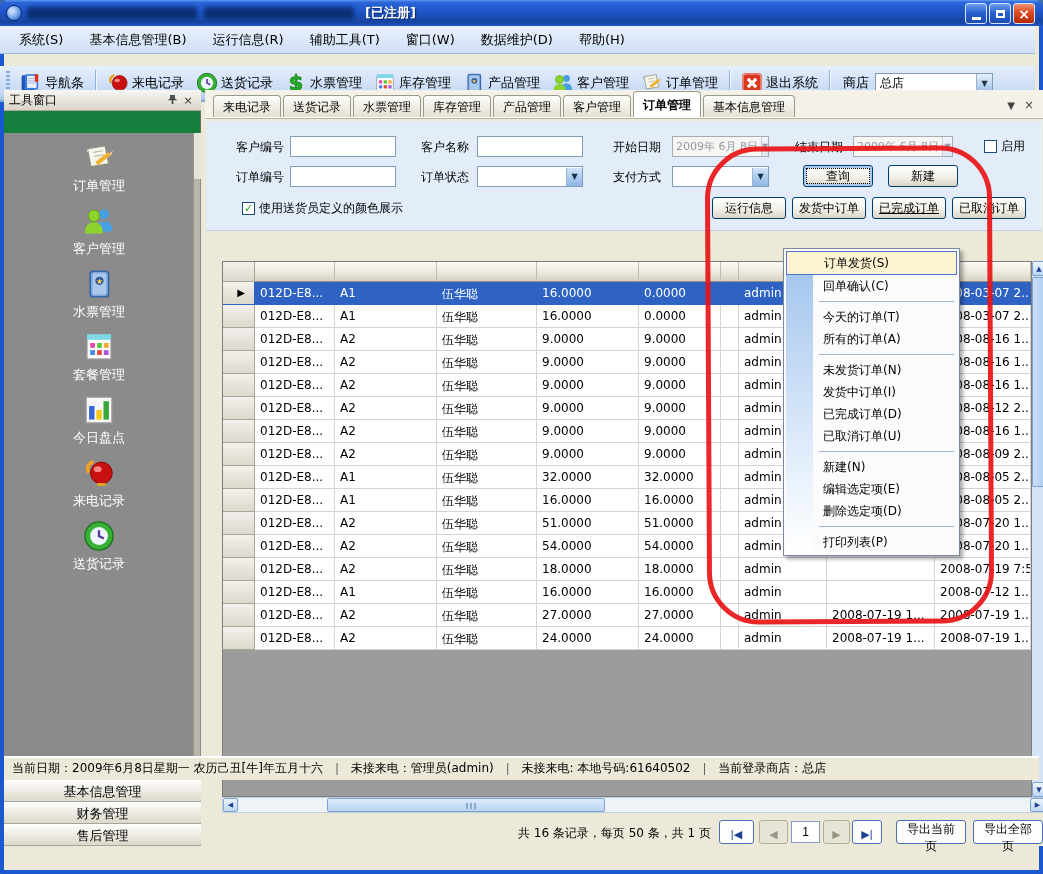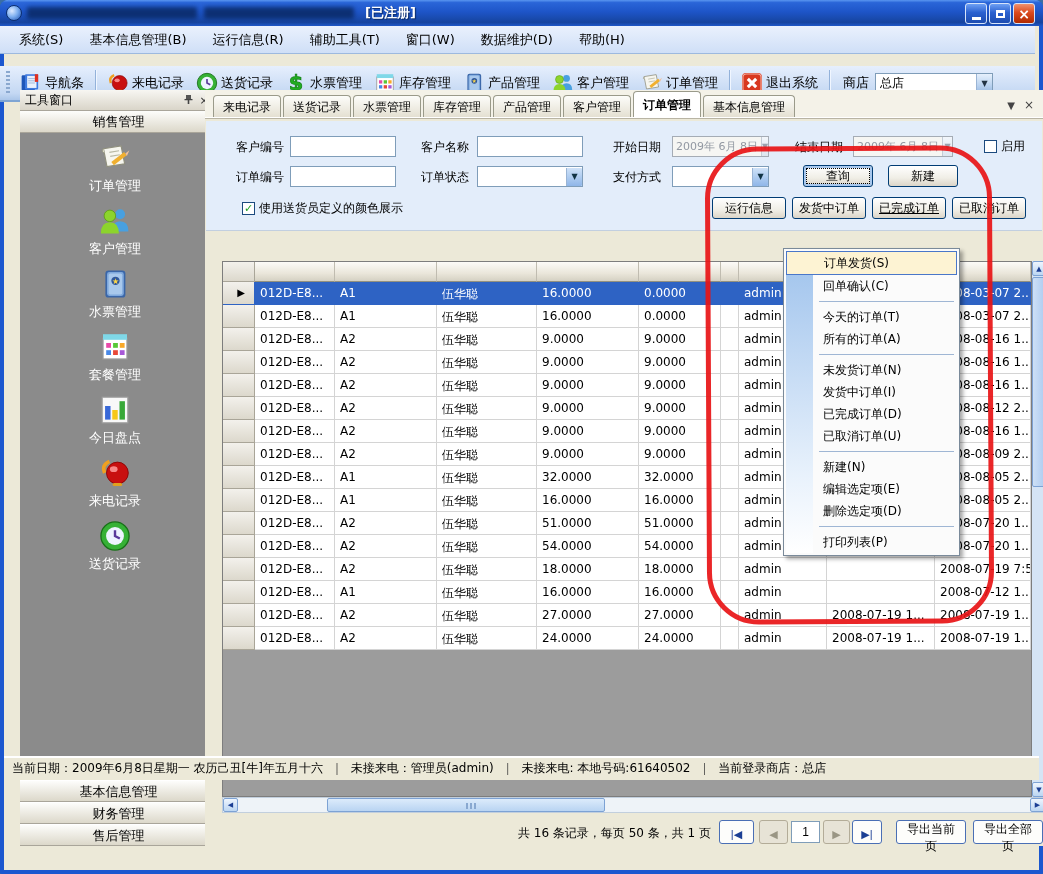--- a/index.html
+++ b/index.html
@@ -34,21 +34,21 @@
   .tb-btn{display:flex;align-items:center;gap:3px;padding:3px 6px;font-size:13px;color:#000;border-radius:2px;}
   .tb-icon{width:22px;height:22px;display:inline-block;}
   .tb-icon svg{width:22px;height:22px;}
   .tb-sep{width:1px;height:26px;background:#93b2da;margin:0 5px;box-shadow:1px 0 0 #f0f6ff;}
   .shop{display:flex;align-items:center;gap:6px;font-size:13px;margin-left:8px;}
   .combo{background:#fff;border:1px solid #7f9db9;height:20px;display:flex;align-items:center;font-size:12px;}
   .combo .val{flex:1;padding:0 4px;font-family:Liberation Serif, serif;}
   .combo .arr{width:16px;height:18px;margin:0;display:flex;align-items:center;justify-content:center;font-size:8px;color:#234;
      background:linear-gradient(180deg,#e6f0fc,#bcd4f0 60%,#9cbce4);border-left:1px solid #9ab4d4;border-radius:0 1px 1px 0;}
   
-  .sidebar{position:absolute;left:0;top:90px;width:197px;height:756px;background:#15803d;border-right:1px solid #6a6a6a;margin-left:16px;}
+  .sidebar{position:absolute;left:0;top:90px;width:197px;height:756px;background:#15803d;border-right:1px solid #6a6a6a;}
   .sb-head{position:absolute;left:0;top:0;width:197px;height:21px;display:flex;align-items:center;
     background:linear-gradient(180deg,#f7f6f2,#d9d5c9);border-bottom:1px solid #a9a59a;font-size:12px;padding:0 5px;}
   .sb-head .t{flex:1;}
   .sb-tool{width:16px;height:15px;display:flex;align-items:center;justify-content:center;font-size:11px;color:#333;}
   .sb-sect{position:absolute;left:0;top:21px;width:197px;height:22px;text-align:center;font-size:13px;line-height:22px;
     background:linear-gradient(180deg,#fdfdfb,#dcd8ca);border-bottom:1px solid #a9a59a;}
   .sb-panel{position:absolute;left:0;top:43px;width:197px;height:625px;background:#8b8b8b;overflow:hidden;}
   .sb-scroll{position:absolute;right:1px;top:0;width:7px;height:625px;background:#b9b5aa;border-left:1px solid #9a968c;}
   .sb-scroll .th{position:absolute;left:0;top:0;width:7px;height:46px;background:#e7e4da;}
   .sb-item{position:absolute;left:0;width:190px;text-align:center;color:#fff;font-size:13px;cursor:default;}
@@ -268,21 +268,20 @@
       <span class="t">工具窗口</span>
       <span class="sb-tool">
         <svg width="11" height="12" viewBox="0 0 11 12">
             <rect x="3" y="1" width="5" height="4" fill="#555"></rect>
             <path d="M5.5 5 v5" stroke="#444" stroke-width="1.6"></path>
             <path d="M1.5 5.6 h8" stroke="#444" stroke-width="1.3"></path>
           </svg>
       </span>
       <span class="sb-tool">×</span>
     </div>
-    <div class="sb-sect">销售管理</div>
     <div class="sb-panel" id="sbpanel">
       <div class="sb-scroll">
           <div class="th"></div>
         </div>
     <div class="sb-item" style="top: 9px;">
           <span class="tb-icon ic" style="height: 32px; width: 32px;"><svg viewBox="0 0 20 20" style="height: 32px; width: 32px;">
               <path d="M2.8 4.2 L13.8 2.4 L16 13.6 L5 15.4 Z" fill="#f6f6ef" stroke="#8f8f7d" stroke-width=".7"></path>
               <path d="M2.8 4.2 Q1 5.8 3.4 7" fill="#d8d8c4" stroke="#8f8f7d" stroke-width=".5"></path>
               <path d="M6.5 6.5 l6-1M7 9 l6-1" stroke="#b8b8a4" stroke-width=".7"></path>
               <path d="M8.5 13.5 L16.5 7.2" stroke="#f0b030" stroke-width="2.6"></path>

